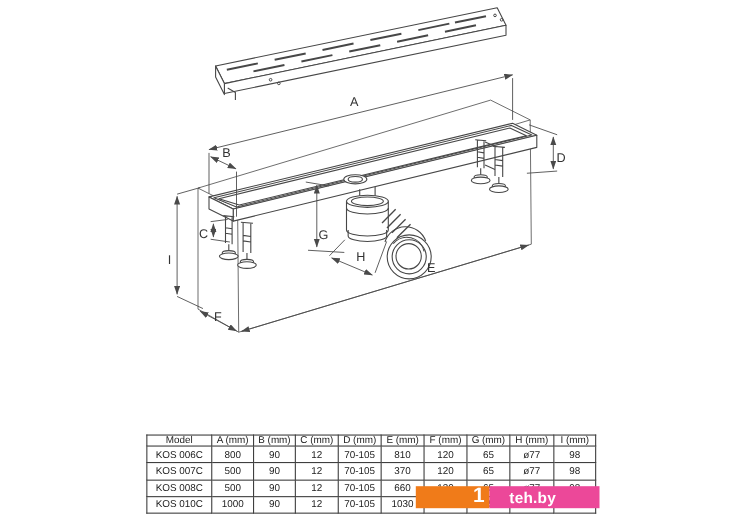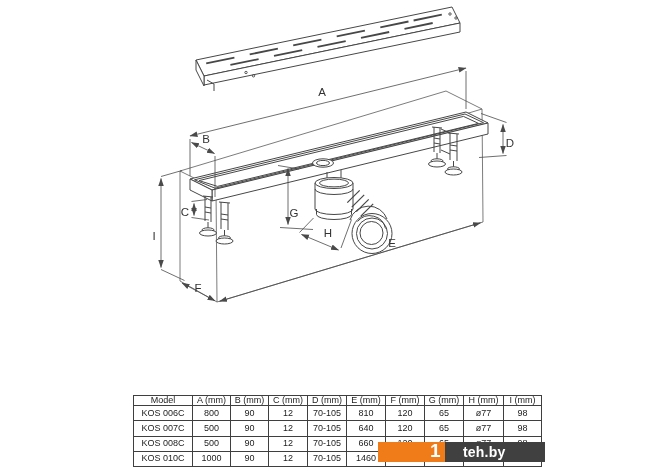--- a/index.html
+++ b/index.html
@@ -212,21 +212,21 @@
           <td>65</td>
           <td>ø77</td>
           <td>98</td>
         </tr>
         <tr>
           <td>KOS 007C</td>
           <td>500</td>
           <td>90</td>
           <td>12</td>
           <td>70-105</td>
-          <td>640</td>
+          <td>370</td>
           <td>120</td>
           <td>65</td>
           <td>ø77</td>
           <td>98</td>
         </tr>
         <tr>
           <td>KOS 008C</td>
           <td>500</td>
           <td>90</td>
           <td>12</td>
@@ -236,29 +236,29 @@
           <td>65</td>
           <td>ø77</td>
           <td>98</td>
         </tr>
         <tr>
           <td>KOS 010C</td>
           <td>1000</td>
           <td>90</td>
           <td>12</td>
           <td>70-105</td>
-          <td>1460</td>
+          <td>1030</td>
           <td>120</td>
           <td>65</td>
           <td>ø77</td>
           <td>98</td>
         </tr>
       </tbody>
   </table>
 </div>
 
 <div class="wm">
   <span class="wm-digit">1</span>
   <div class="wm-orange" style="background: rgb(240, 123, 25);"></div>
-  <div class="wm-dark" style="background: #404040;">
+  <div class="wm-dark" style="background: #ec4899;">
     <span class="wm-text">teh.by</span>
   </div>
 </div>
 
 </body></html>

